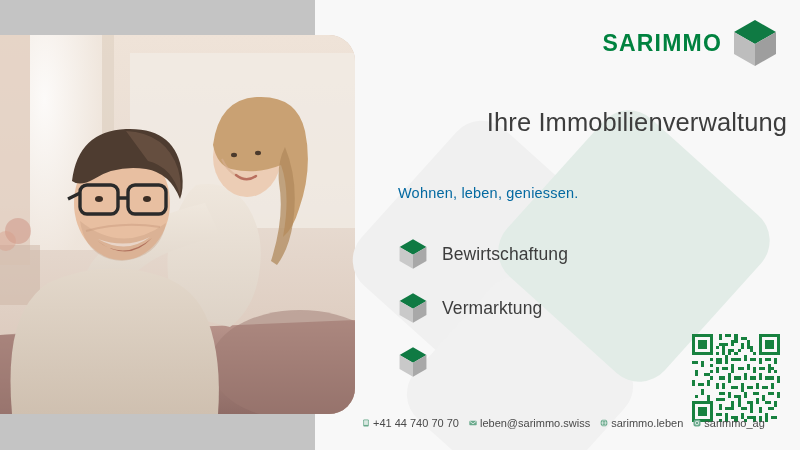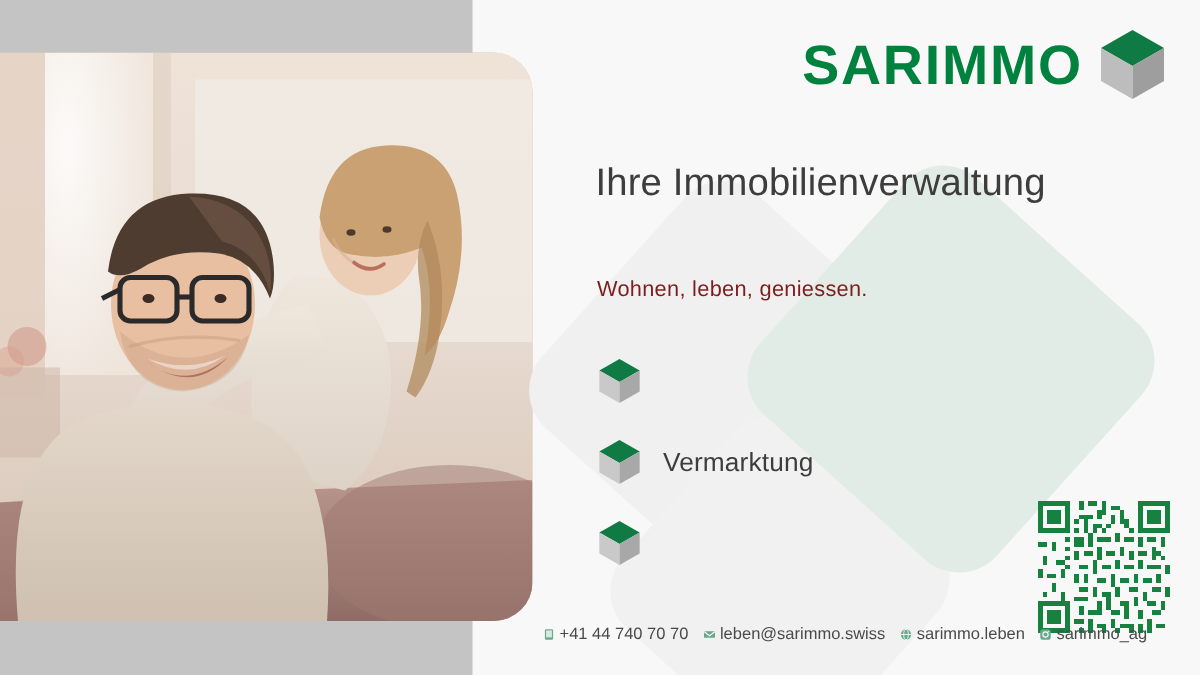--- a/index.html
+++ b/index.html
@@ -26,39 +26,39 @@
   
   .wm{position:absolute;border-radius:34px;}
   .wm-gray-1{left:382px;top:150px;width:210px;height:210px;background:#f0f0f0;transform:rotate(42deg);}
   .wm-gray-2{left:430px;top:300px;width:180px;height:180px;background:#f1f1f1;transform:rotate(42deg);}
   .wm-green{left:528px;top:140px;width:212px;height:212px;background:#e2ece7;transform:rotate(42deg);}
 
   
   .logo{position:absolute;right:22px;top:18px;display:flex;align-items:center;gap:10px;}
   .logo-text{display:flex;flex-direction:column;align-items:flex-end;line-height:1;}
   .logo-word{
-    font-size:37px;font-weight:bold;letter-spacing:1.2px;
+    font-size:23px;font-weight:bold;letter-spacing:1.2px;
     color:#00823f;font-family:"Liberation Sans", sans-serif;
   }
   .logo-sub{
     font-size:11.5px;letter-spacing:2.05px;color:#3a3a3a;margin-top:5px;
     font-family:"Liberation Sans", sans-serif;
   }
   .cube-lg{width:46px;height:50px;}
 
   
   .headline{
     position:absolute;left:397px;top:106px;width:390px;
     font-size:25.5px;color:#3d3d3d;line-height:1.29;letter-spacing:0.1px;
-    font-family:"Liberation Sans", sans-serif;font-weight:400;
+    font-family:"Liberation Sans", sans-serif;font-weight:400;text-align:right;
   }
   .headline .l2{display:block;}
   .subhead{
     position:absolute;left:398px;top:185px;
-    font-size:14.5px;color:#7f1d1d;letter-spacing:0.2px;
+    font-size:14.5px;color:#0369a1;letter-spacing:0.2px;
   }
 
   
   .bullets{position:absolute;left:398px;top:238px;display:flex;flex-direction:column;gap:22px;}
   .bullet{display:flex;align-items:center;gap:14px;}
   .cube-sm{width:30px;height:32px;flex:none;}
   .bullet-label{font-size:17.5px;color:#3d3d3d;letter-spacing:0.1px;}
 
   
   .qr{position:absolute;left:692px;top:334px;width:88px;height:88px;}
@@ -180,20 +180,21 @@
   </div>
   <div class="subhead">Wohnen, leben, geniessen.</div>
 
   <div class="bullets">
     <div class="bullet">
       <svg class="cube-sm" viewBox="0 0 46 50">
         <polygon points="23,2 44,14 23,26 2,14" fill="#0f7a43"></polygon>
         <polygon points="2,14 23,26 23,48 2,36" fill="#c9c9c9"></polygon>
         <polygon points="44,14 44,36 23,48 23,26" fill="#a8a8a8"></polygon>
       </svg>
+      <span class="bullet-label">Bewirtschaftung</span>
     </div>
     <div class="bullet">
       <svg class="cube-sm" viewBox="0 0 46 50">
         <polygon points="23,2 44,14 23,26 2,14" fill="#0f7a43"></polygon>
         <polygon points="2,14 23,26 23,48 2,36" fill="#c9c9c9"></polygon>
         <polygon points="44,14 44,36 23,48 23,26" fill="#a8a8a8"></polygon>
       </svg>
       <span class="bullet-label">Vermarktung</span>
     </div>
     <div class="bullet">

